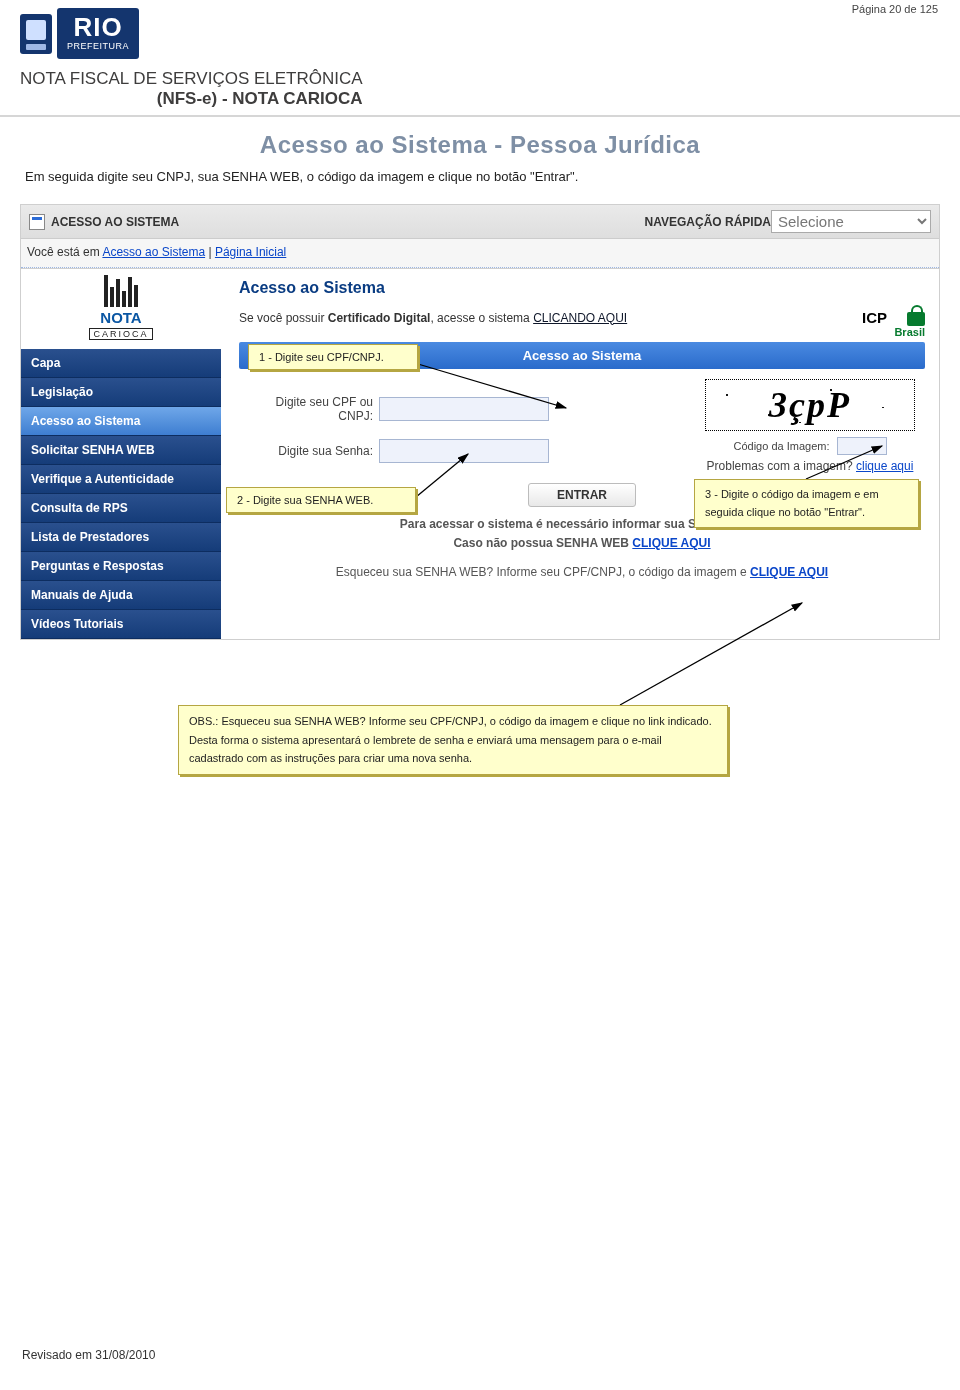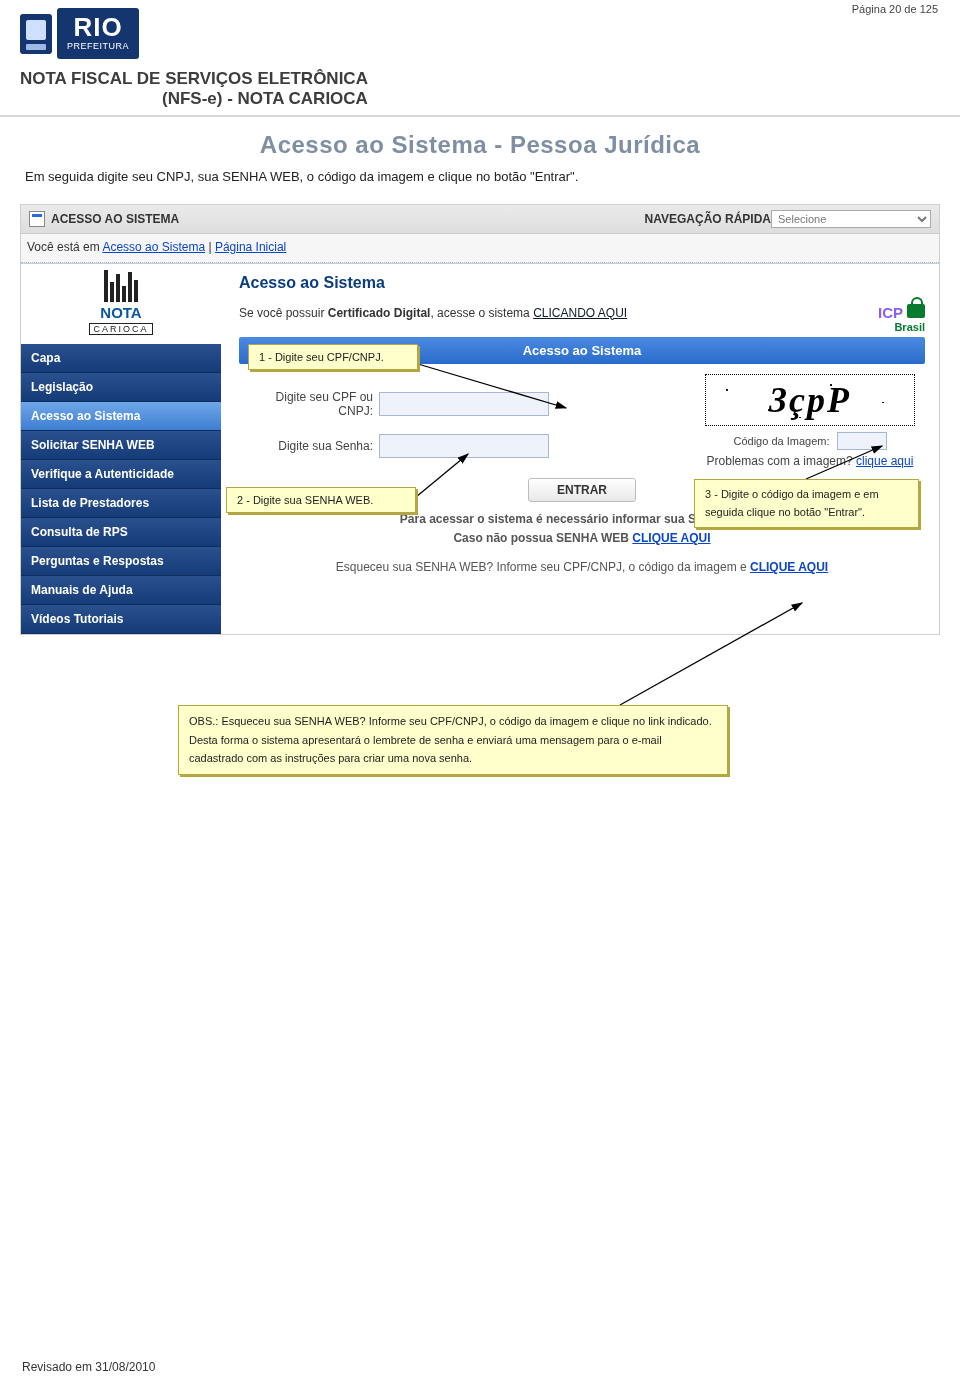--- a/index.html
+++ b/index.html
@@ -55,21 +55,21 @@
     line-height: 1;
   }
   .logo-box .rio { font-weight: 800; font-size: 26px; letter-spacing: 1px; }
   .logo-box .pref { font-size: 9px; letter-spacing: 0.5px; margin-top: 2px; }
   .header-title {
     text-align: right;
     font-family: "Trebuchet MS", Arial, sans-serif;
     color: #3e3d3d;
     margin-top: 10px;
   }
-  .header-title .line1 { font-weight: bold; font-size: 17px; }
+  .header-title .line1 { font-weight: normal; font-size: 17px; }
   .header-title .line2 { font-weight: bold; font-size: 17px; }
 
   
   .section-title {
     text-align: center;
     font-family: Arial, sans-serif;
     font-weight: bold;
     font-size: 24px;
     color: #7e8fa5;
     letter-spacing: 0.5px;
@@ -101,21 +101,21 @@
     border-bottom: 1px solid #ccc;
     padding: 5px 8px;
   }
   .app-top-row1 .left { display:flex; align-items:center; gap:6px; font-weight:bold; color:#333; font-size:12px; }
   .doc-icon {
     width:16px; height:16px; background:#fff; border:1px solid #888; position:relative;
   }
   .doc-icon::after{content:""; position:absolute; top:2px; left:2px; right:2px; height:3px; background:#2b6bd6;}
   .nav-rapida { display:flex; align-items:center; gap:0; font-size:12px; font-weight:bold; }
   .nav-rapida select {
-    font-size:11px; color:#777; border:1px solid #aaa; background:#fff; padding:1px 2px; width:160px;
+    font-size:15px; color:#777; border:1px solid #aaa; background:#fff; padding:1px 2px; width:160px;
   }
   .breadcrumb {
     font-size: 12px; color:#333; padding: 6px 6px 8px 6px;
     font-family: Arial, sans-serif;
     border-bottom: 1px dotted #9db7e4;
     background:#f6f6f6;
   }
   .breadcrumb a { color:#0a46c9; text-decoration:underline; }
 
   .main-area {
@@ -145,21 +145,21 @@
     border-bottom:1px solid #0d2d60; font-weight:bold;
   }
   .menu li.active { background: linear-gradient(#6fa7e9,#3e7ed1); }
 
   
   .content { flex:1; padding: 10px 14px 14px 18px; font-family: Arial, sans-serif; position:relative; }
   .content h3{ font-size:16px; color:#0a3c82; font-weight:bold; margin-bottom:12px; }
   .cert-row { font-size:12px; color:#333; display:flex; justify-content:space-between; align-items:center; margin-bottom:6px;}
   .cert-row a{ color:#0f172a; }
   .icp-badge{
-    display:flex; align-items:flex-start; gap:4px; font-weight:bold; color:#8b5cf6;
+    display:flex; align-items:flex-end; gap:20px; font-weight:bold; color:#000000;
     font-family: Arial, sans-serif;
   }
   .icp-badge .lock{
     width:18px; height:14px; background:#067a2e; border-radius:2px; position:relative;
   }
   .icp-badge .lock::before{content:""; position:absolute; top:-7px; left:4px; width:8px; height:8px; border:2px solid #067a2e; border-bottom:none; border-radius:6px 6px 0 0;}
   .blue-strip {
     background: linear-gradient(#4a8ae1,#2a6bcb);
     color:#fff; text-align:center; font-weight:bold; font-size:13px;
     padding:6px 0; border-radius:2px; margin-bottom:10px;
@@ -215,21 +215,21 @@
   }
   .c1 { top: 344px; left: 248px; width:170px; }
   .c2 { top: 487px; left: 226px; width:190px; }
   .c3 { top: 479px; left: 694px; width:225px; line-height:1.6; }
   .c4 { top: 705px; left: 178px; width:550px; line-height:1.7; }
 
   
   svg.arrows { position:absolute; left:0; top:0; width:960px; height:900px; pointer-events:none; z-index:30; }
 
   
-  .footer { position:absolute; left:22px; bottom:16px; font-size:12px; color:#333; font-family: Arial, sans-serif;}
+  .footer { position:absolute; left:22px; bottom:28px; font-size:12px; color:#333; font-family: Arial, sans-serif;}
 </style>
 </head>
 <body>
 
 <div class="page-num">Página 20 de 125</div>
 
 <div class="page-header">
   <div class="logo-block">
     <div class="emblem"></div>
     <div class="logo-box">
@@ -282,22 +282,22 @@
         </div>
         <div class="nota-text">NOTA</div>
         <div class="nota-sub">CARIOCA</div>
       </div>
       <ul class="menu">
         <li>Capa</li>
         <li>Legislação</li>
         <li class="active">Acesso ao Sistema</li>
         <li>Solicitar SENHA WEB</li>
         <li>Verifique a Autenticidade</li>
+        <li>Consulta de RPS</li>
         <li>Lista de Prestadores</li>
-        <li>Consulta de RPS</li>
         <li>Perguntas e Respostas</li>
         <li>Manuais de Ajuda</li>
         <li>Vídeos Tutoriais</li>
       </ul>
     </div>
 
     <div class="content">
       <h3>Acesso ao Sistema</h3>
 
       <div class="cert-row">

